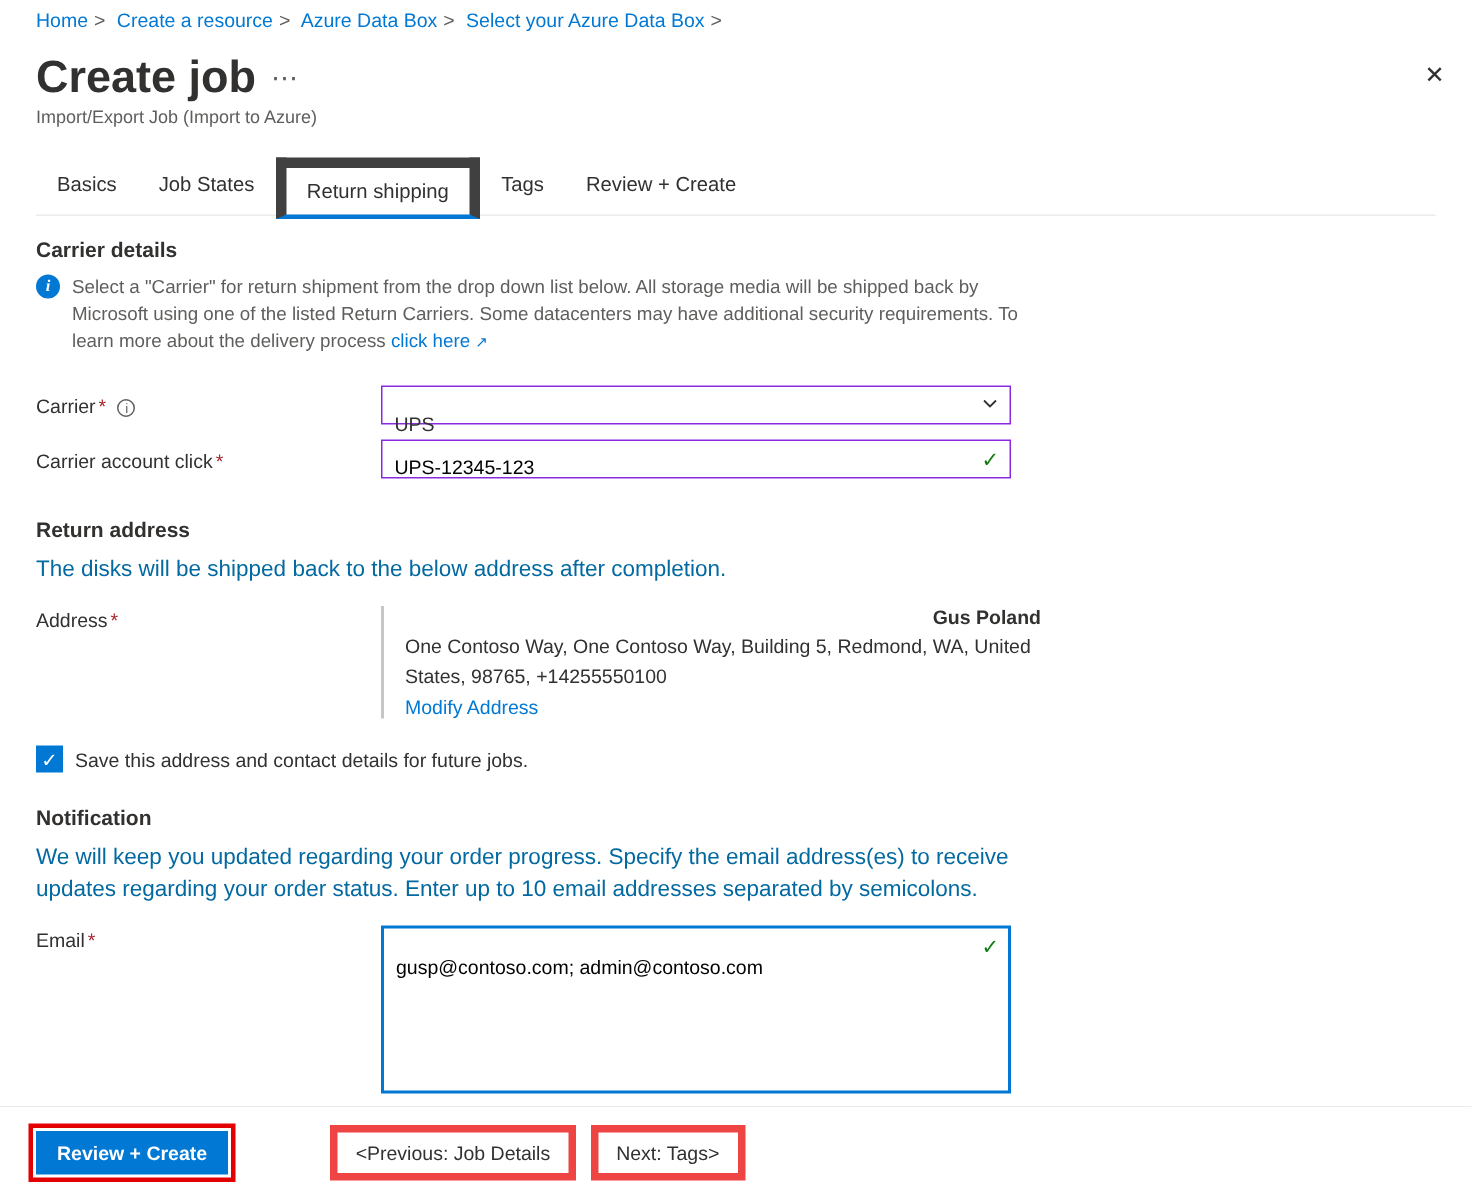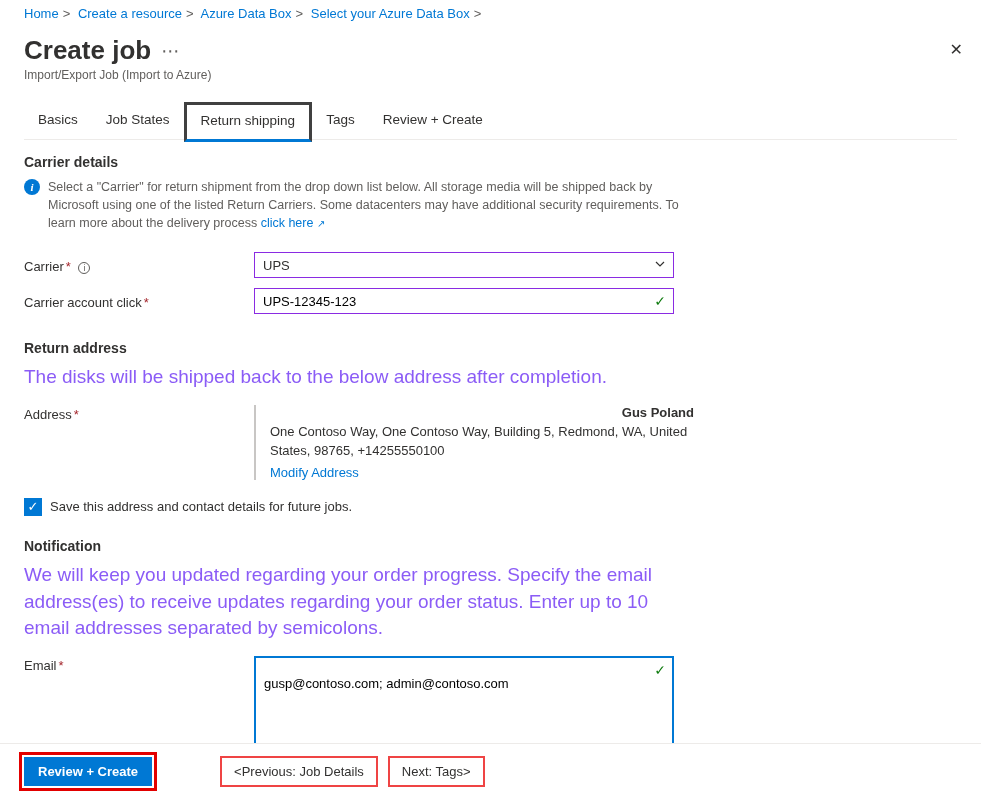--- a/index.html
+++ b/index.html
@@ -2,57 +2,57 @@
 <html><head>
 <meta charset="utf-8">
 <style>
   * { box-sizing: border-box; margin: 0; padding: 0; }
   body { font-family: "Segoe UI", Arial, sans-serif; font-size: 13px; color: #323130; background: #fff; padding: 0; width: 981px; }
   .container { padding: 6px 24px 0 24px; position: relative; }
   .breadcrumb { font-size: 13px; margin-bottom: 14px; }
   .breadcrumb a { color: #0078d4; text-decoration: none; cursor: pointer; }
   .breadcrumb .sep { color: #605e5c; margin: 0 4px; }
   .title-row { display: flex; align-items: center; gap: 10px; }
-  .page-title { font-size: 26px; font-weight: 600; color: #323130; }
+  .page-title { font-size: 30px; font-weight: 600; color: #323130; }
   .dots { color: #605e5c; font-size: 18px; cursor: pointer; }
   .subtitle { font-size: 12px; color: #605e5c; margin-top: 2px; margin-bottom: 20px; }
   .close-icon { position: absolute; right: 18px; top: 40px; font-size: 16px; cursor: pointer; color: #323130; }
   .tabs { display: flex; gap: 0; border-bottom: 1px solid #edebe9; margin-bottom: 14px; }
   .tab { padding: 10px 14px; font-size: 13.5px; color: #323130; cursor: pointer; border-bottom: 2px solid transparent; }
   .tab.active { border-bottom: 3px solid #0078d4; font-weight: 400; }
-  .highlight-red { border: 3px solid #404040; margin-bottom: -3px; padding-top: 8px; padding-bottom: 8px; }
+  .highlight-red { border: 7px solid #404040; margin-bottom: -3px; padding-top: 8px; padding-bottom: 8px; }
   .section-heading { font-size: 14px; font-weight: 600; margin-bottom: 8px; margin-top: 10px; }
   .info-box { display: flex; gap: 8px; margin-bottom: 20px; max-width: 660px; }
   .info-icon { width: 16px; height: 16px; border-radius: 50%; background: #0078d4; color: #fff; font-size: 11px; font-weight: bold; display: flex; align-items: center; justify-content: center; flex-shrink: 0; margin-top: 1px; font-style: italic; font-family: Georgia, serif; }
   .info-text { font-size: 12.5px; color: #605e5c; line-height: 1.45; }
   .info-text a { color: #0078d4; text-decoration: none; }
   .ext-icon { font-size: 10px; }
   .form-row { display: flex; align-items: center; margin-bottom: 10px; }
   .form-row.top { align-items: flex-start; }
   .form-label { width: 230px; font-size: 13px; color: #323130; flex-shrink: 0; padding-top: 2px; }
   .req { color: #a4262c; margin-left: 2px; }
   .hint-icon { display: inline-block; width: 12px; height: 12px; border: 1px solid #605e5c; border-radius: 50%; font-size: 9px; text-align: center; line-height: 11px; color: #605e5c; margin-left: 4px; }
   .field-wrap { width: 420px; position: relative; }
-  .select-box, .text-input { width: 100%; border: 1px solid #8a2be2; padding: 5px 28px 5px 8px; font-size: 13px; font-family: inherit; background: #fff; height: 26px; outline: none; }
+  .select-box, .text-input { width: 100%; border: 1px solid #8a2be2; padding: 17px 28px 5px 8px; font-size: 13px; font-family: inherit; background: #fff; height: 26px; outline: none; }
   .chevron { position: absolute; right: 8px; top: 6px; pointer-events: none; }
   .check-mark { position: absolute; right: 8px; top: 5px; color: #107c10; font-size: 14px; }
-  .desc-text { font-size: 19px; color: #8b5cf6; margin-bottom: 14px; max-width: 660px; line-height: 1.4; }
+  .desc-text { font-size: 15px; color: #0369a1; margin-bottom: 14px; max-width: 660px; line-height: 1.4; }
   .address-block { border-left: 2px solid #c8c6c4; padding-left: 14px; max-width: 440px; }
   .addr-name { font-weight: 600; font-size: 13px; text-align: right; }
   .addr-line { font-size: 13px; line-height: 1.5; margin-top: 2px; }
   .addr-link { color: #0078d4; font-size: 13px; text-decoration: none; display: inline-block; margin-top: 4px; }
   .checkbox-row { display: flex; align-items: center; gap: 8px; margin: 18px 0 22px 0; }
   .checkbox { width: 18px; height: 18px; background: #0078d4; display: flex; align-items: center; justify-content: center; color: #fff; font-size: 13px; cursor: pointer; }
   .textarea-wrap { width: 420px; position: relative; }
   .email-textarea { width: 100%; height: 112px; border: 2px solid #0078d4; padding: 18px 24px 6px 8px; font-size: 13px; font-family: inherit; resize: none; outline: none; }
   .check-mark-ta { position: absolute; right: 8px; top: 6px; color: #107c10; font-size: 14px; }
   .footer { position: fixed; bottom: 0; left: 0; width: 981px; border-top: 1px solid #edebe9; background: #fff; padding: 12px 24px; display: flex; gap: 10px; align-items: center; }
   .btn-primary { background: #0078d4; color: #fff; border: none; padding: 7px 14px; font-size: 13px; font-weight: 600; cursor: pointer; }
   .btn-primary.highlight-wrap { outline: 3px solid #e20000; outline-offset: 2px; }
-  .btn-secondary { background: #fff; border: 2px solid #ef4444; padding: 6px 12px; font-size: 13px; cursor: pointer; color: #323130; }
+  .btn-secondary { background: #fff; border: 5px solid #ef4444; padding: 6px 12px; font-size: 13px; cursor: pointer; color: #323130; }
   .footer-gap { width: 48px; }
   .content { padding-bottom: 80px; }
 </style>
 </head>
 <body>
 
 <div class="container">
   <div class="breadcrumb">
     <a>Home</a><span class="sep">&gt;</span>
     <a>Create a resource</a><span class="sep">&gt;</span>

